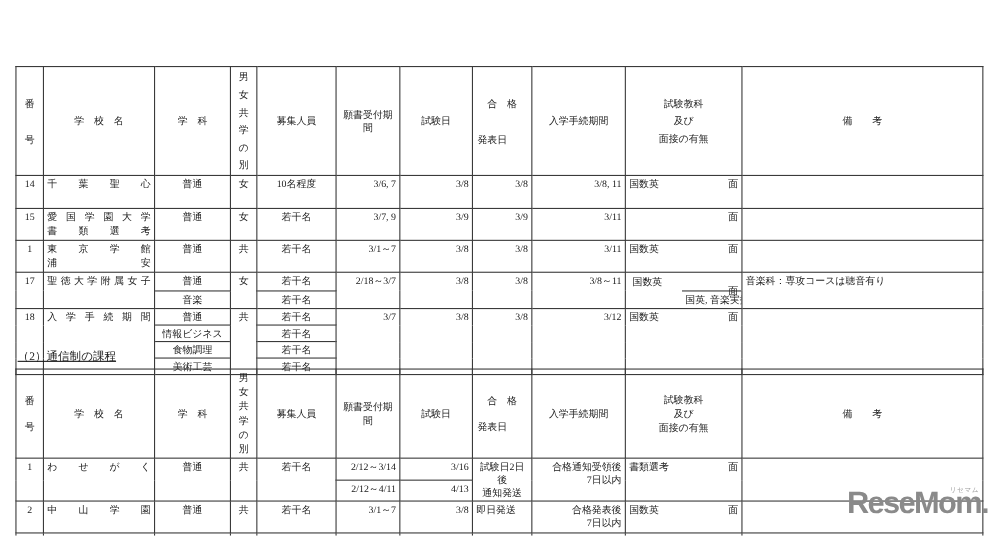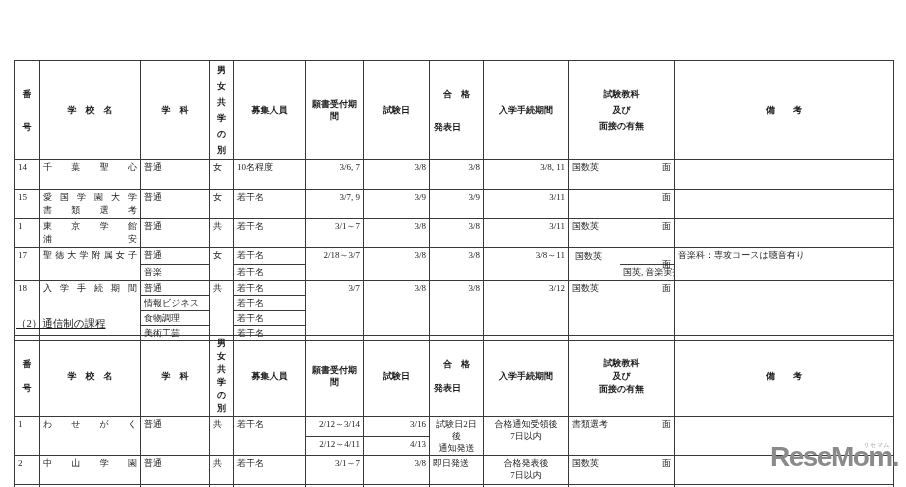--- a/index.html
+++ b/index.html
@@ -1,36 +1,36 @@
 <!DOCTYPE html>
 <html><head>
 <meta charset="utf-8">
 <style>
   html,body{margin:0;padding:0;background:#ffffff;}
   .page{position:relative;width:906px;height:487px;background:#fff;overflow:hidden;
         font-family:"Liberation Serif",serif;color:#1b1b1b;}
   table.sched{position:absolute;left:14px;width:879px;border-collapse:collapse;table-layout:fixed;}
   table.sched th,table.sched td{border:1px solid #3a3a3a;font-size:9px;font-weight:normal;
         padding:1px 3px;vertical-align:top;overflow:hidden;line-height:12px;}
-  table.sched th{text-align:center;vertical-align:middle;font-weight:bold;}
+  table.sched th{text-align:center;vertical-align:middle;}
   th.pad0,td.pad0{padding:1px 1px;}
   
   .vsp{display:flex;flex-direction:column;justify-content:space-between;align-items:center;}
   .vsp1{height:45px;} .vsp2{height:36px;}
   .vsp .ll{align-self:flex-start;padding-left:1px;}
   .gl1{line-height:16px;text-align:center;}
   .gl2{line-height:13px;text-align:center;}
   
-  .ctr{}
+  .ctr{text-align:center;}
   .num{text-align:right;padding-right:4px;}
   .mid{vertical-align:middle;}
   .jl{text-align:justify;text-align-last:justify;line-height:13px;}
   .sb{display:flex;justify-content:space-between;}
   .small2{font-size:7.5px;line-height:9px;text-align:center;}
-  .proc2{text-align:center;line-height:11px;}
+  .proc2{text-align:right;line-height:11px;}
   .rem17{vertical-align:bottom;padding-bottom:3px;}
   
   td.subj17{position:relative;padding:0;}
   .s17line{height:15px;line-height:14px;padding-left:3px;width:79px;box-sizing:border-box;}
   .s17line + .s17line{border-top:1px solid #3a3a3a;margin-left:48px;}
   .s17men{position:absolute;right:3px;top:50%;transform:translateY(-50%);}
   .sec-title{position:absolute;left:16px;top:317px;font-size:10.5px;text-decoration:underline;}
   
   .logo{position:absolute;left:770px;top:440px;width:130px;height:38px;z-index:3;}
   .logo-text{font-family:"Liberation Sans",sans-serif;font-weight:bold;font-size:28px;

